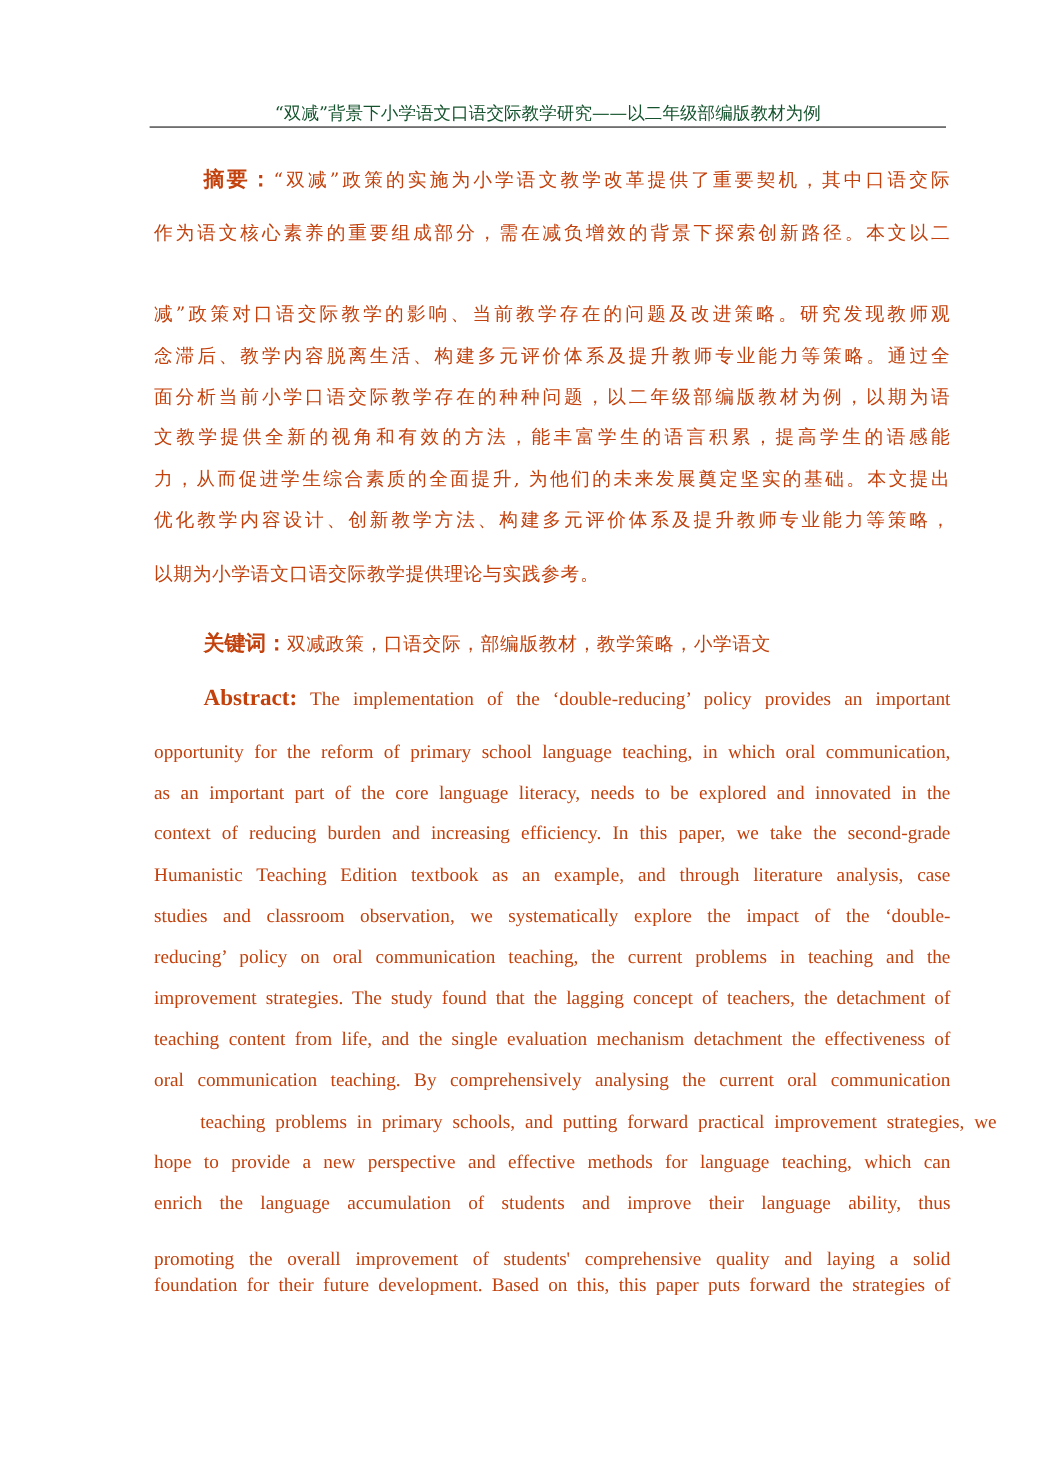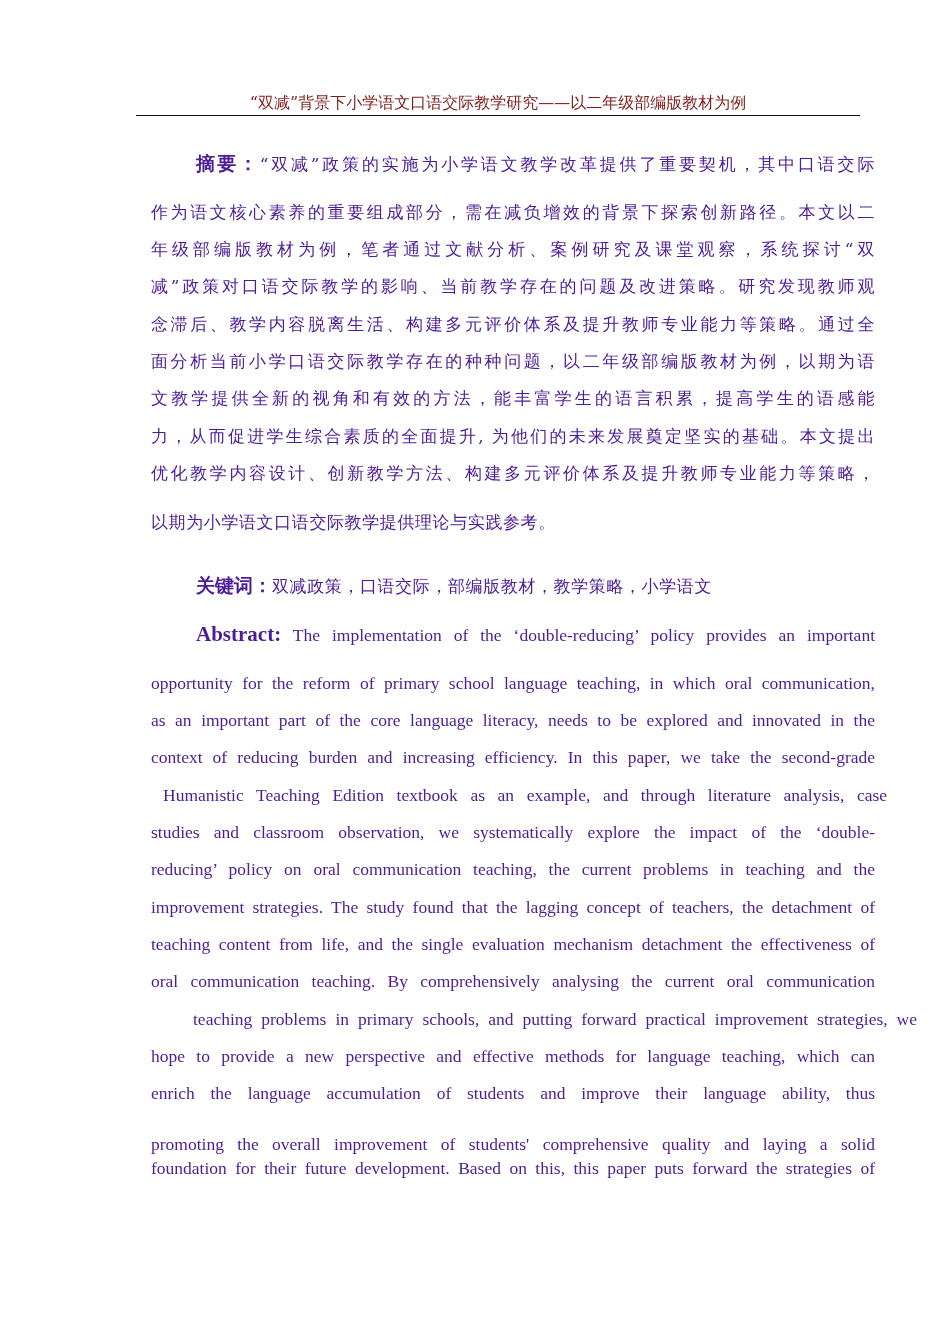--- a/index.html
+++ b/index.html
@@ -1,63 +1,62 @@
 <!DOCTYPE html>
 <html><head>
 <meta charset="utf-8">
 <style>
   html, body { margin: 0; padding: 0; background: #ffffff; }
   body { width: 950px; height: 1344px; position: relative; overflow: hidden; color: #111; }
   .page { position: absolute; left: 0; top: 0; width: 950px; height: 1344px; background: #fff; }
   .header {
     position: absolute; left: 136px; top: 92px; width: 724px;
     text-align: center; font-family: "DejaVu Serif", serif; font-size: 16px;
-    line-height: 22px; color: #7f1d1d; white-space: nowrap;
+    line-height: 22px; color: #14532d; white-space: nowrap;
   }
   .header-rule {
     position: absolute; left: 136px; top: 115px; width: 724px; height: 0;
     border-top: 1.5px solid #111;
   }
   .zh-line, .en-line {
-    position: absolute; left: 151px; width: 724px; white-space: nowrap;
-    color: #4c1d95;
+    position: absolute; left: 140px; width: 724px; white-space: nowrap;
+    color: #c2410c;
   }
   .zh-line { font-family: "DejaVu Serif", serif; font-size: 17px; line-height: 24px; letter-spacing: 0.6px; text-align: justify; text-align-last: justify; }
   .zh-line.last { text-align-last: left; margin-top: 12px; }
   .zh-label { font-family: "DejaVu Sans", sans-serif; font-weight: bold; font-size: 19px; letter-spacing: 0; }
   .en-line { font-family: "Liberation Serif", serif; font-size: 17.5px; line-height: 24px; text-align: justify; text-align-last: justify; }
   .en-label { font-weight: bold; font-size: 21px; }
   .indent { padding-left: 45px; width: 679px; }
 </style>
 </head>
 <body>
 
 <div class="page">
 
   <div class="header">“双减”背景下小学语文口语交际教学研究——以二年级部编版教材为例</div>
   <div class="header-rule"></div>
 
   <div class="zh-line indent" style="top:151px;"><span class="zh-label">摘要：</span><span>“双减”政策的实施为小学语文教学改革提供了重要契机，其中口语交际</span></div>
   <div class="zh-line" style="top:200px;">作为语文核心素养的重要组成部分，需在减负增效的背景下探索创新路径。本文以二</div>
-  <div class="zh-line" style="top:237px;">年级部编版教材为例，笔者通过文献分析、案例研究及课堂观察，系统探讨“双</div>
   <div class="zh-line" style="top:274px;">减”政策对口语交际教学的影响、当前教学存在的问题及改进策略。研究发现教师观</div>
   <div class="zh-line" style="top:312px;">念滞后、教学内容脱离生活、构建多元评价体系及提升教师专业能力等策略。通过全</div>
   <div class="zh-line" style="top:349px;">面分析当前小学口语交际教学存在的种种问题，以二年级部编版教材为例，以期为语</div>
   <div class="zh-line" style="top:386px;">文教学提供全新的视角和有效的方法，能丰富学生的语言积累，提高学生的语感能</div>
   <div class="zh-line" style="top:424px;">力，从而促进学生综合素质的全面提升, 为他们的未来发展奠定坚实的基础。本文提出</div>
   <div class="zh-line" style="top:461px;">优化教学内容设计、创新教学方法、构建多元评价体系及提升教师专业能力等策略，</div>
   <div class="zh-line last" style="top:498px;">以期为小学语文口语交际教学提供理论与实践参考。</div>
 
   <div class="zh-line indent last" style="top:561px;"><span class="zh-label">关键词：</span><span>双减政策，口语交际，部编版教材，教学策略，小学语文</span></div>
 
   <div class="en-line indent" style="top:622px;"><span class="en-label">Abstract:</span><span> The implementation of the ‘double-reducing’ policy provides an important</span></div>
   <div class="en-line" style="top:671px;">opportunity for the reform of primary school language teaching, in which oral communication,</div>
   <div class="en-line" style="top:708px;">as an important part of the core language literacy, needs to be explored and innovated in the</div>
   <div class="en-line" style="top:745px;">context of reducing burden and increasing efficiency. In this paper, we take the second-grade</div>
-  <div class="en-line" style="top:783px;margin-left:12px;">Humanistic Teaching Edition textbook as an example, and through literature analysis, case</div>
+  <div class="en-line" style="top:783px;">Humanistic Teaching Edition textbook as an example, and through literature analysis, case</div>
   <div class="en-line" style="top:820px;">studies and classroom observation, we systematically explore the impact of the ‘double-</div>
   <div class="en-line" style="top:857px;">reducing’ policy on oral communication teaching, the current problems in teaching and the</div>
   <div class="en-line" style="top:895px;">improvement strategies. The study found that the lagging concept of teachers, the detachment of</div>
   <div class="en-line" style="top:932px;">teaching content from life, and the single evaluation mechanism detachment the effectiveness of</div>
   <div class="en-line" style="top:969px;">oral communication teaching. By comprehensively analysing the current oral communication</div>
   <div class="en-line" style="top:1007px;margin-left:42px;">teaching problems in primary schools, and putting forward practical improvement strategies, we</div>
   <div class="en-line" style="top:1044px;">hope to provide a new perspective and effective methods for language teaching, which can</div>
   <div class="en-line" style="top:1081px;">enrich the language accumulation of students and improve their language ability, thus</div>
   <div class="en-line" style="top:1119px;margin-top:13px;">promoting the overall improvement of students' comprehensive quality and laying a solid</div>
   <div class="en-line" style="top:1156px;">foundation for their future development. Based on this, this paper puts forward the strategies of</div>

